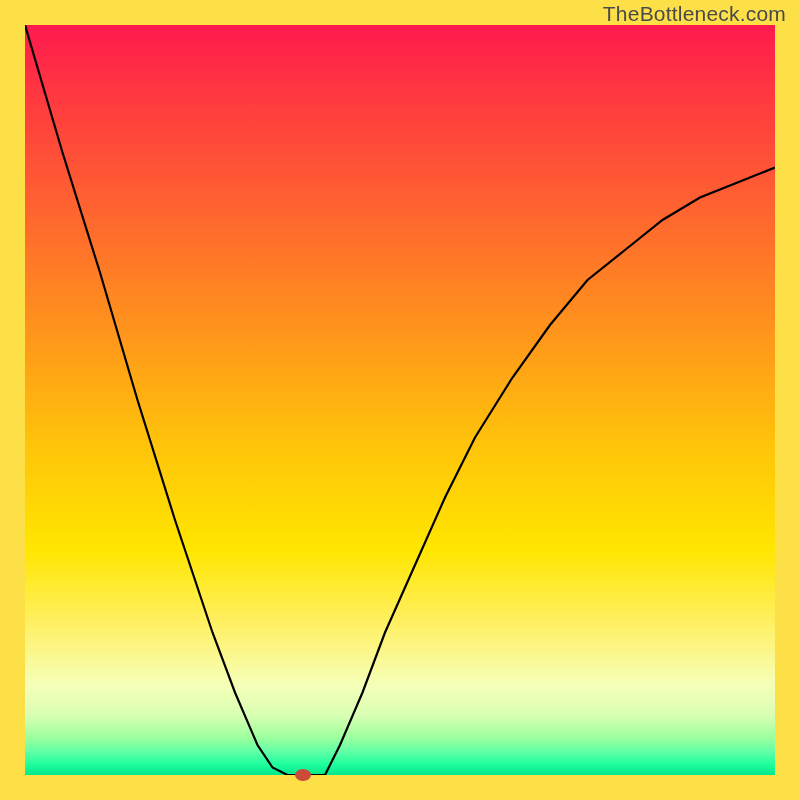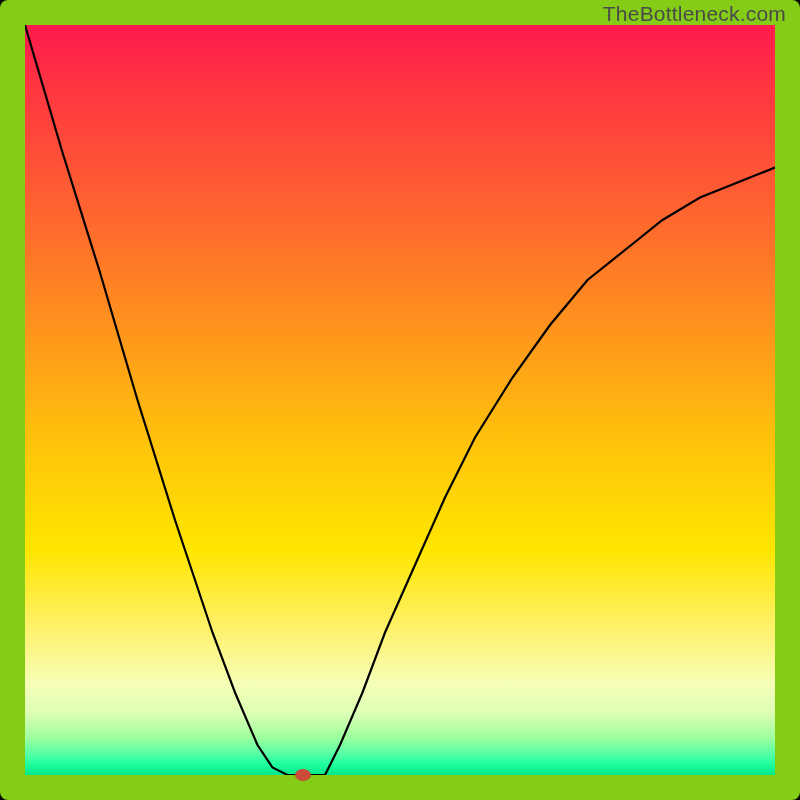--- a/index.html
+++ b/index.html
@@ -8,22 +8,21 @@
     width: 800px;
     height: 800px;
     overflow: hidden;
     background: #000;
     font-family: Arial, Helvetica, sans-serif;
   }
   .frame {
     position: relative;
     width: 800px;
     height: 800px;
-    background: #84cc16;
-    border-radius: 8px;
+    background: #fde047;
   }
   .plot {
     position: absolute;
     left: 25px;
     top: 25px;
     width: 750px;
     height: 750px;
     
     background: linear-gradient(
       to bottom,

